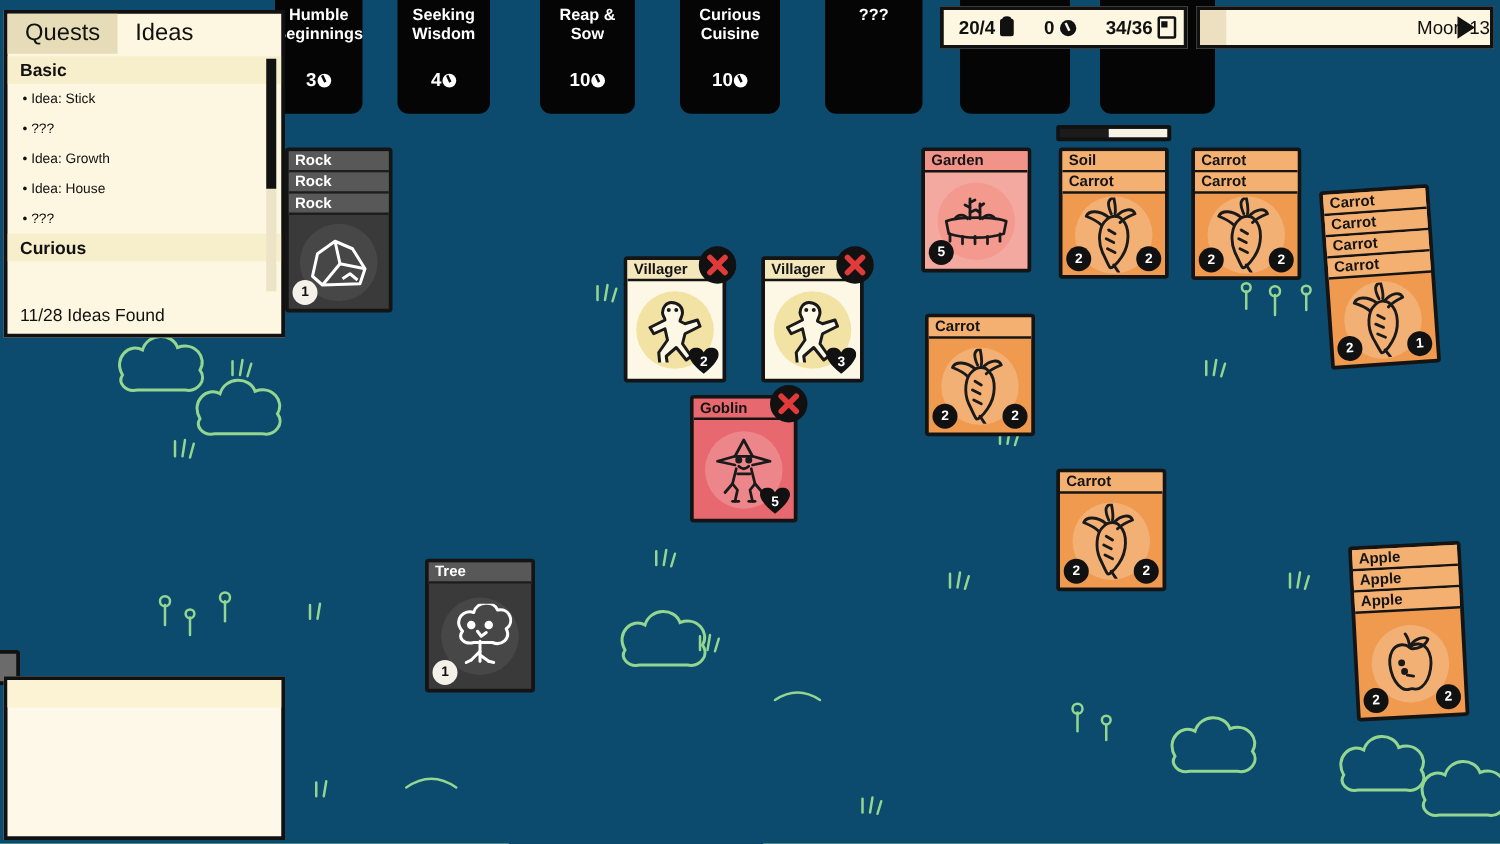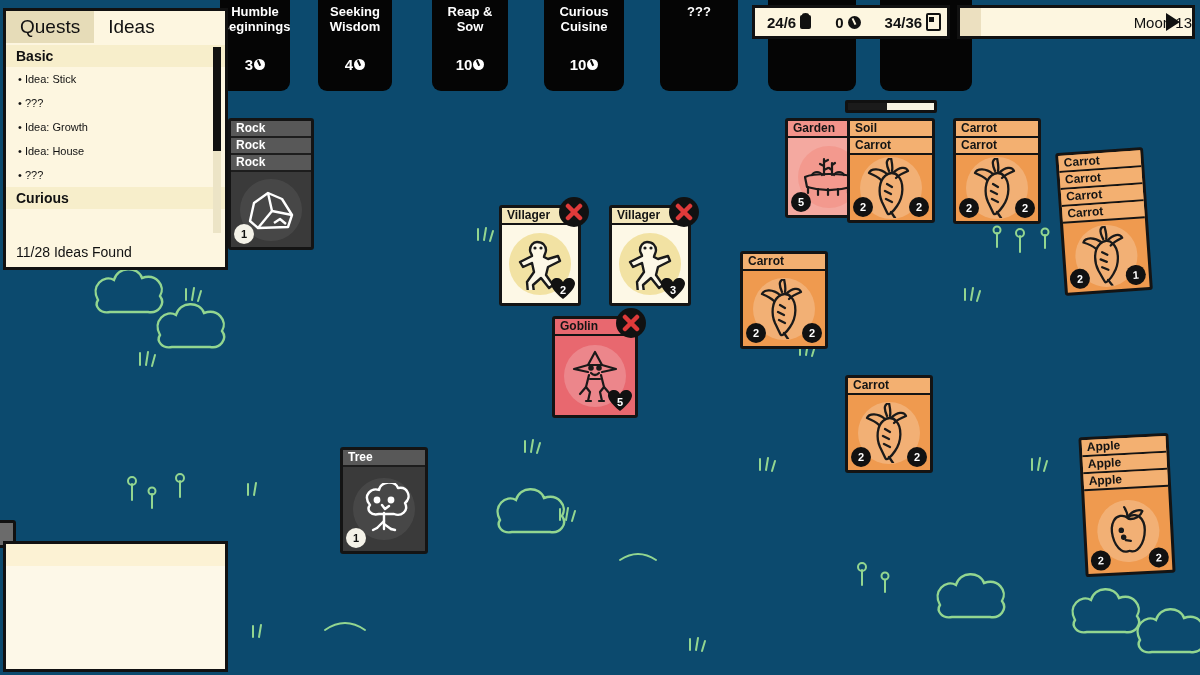--- a/index.html
+++ b/index.html
@@ -105,21 +105,21 @@
 
   
   .c-dark  { background: #3a3a3a; }
   .c-dark .titlebar, .c-dark .stack-row { background:#585858; color:#ffffff; border-bottom-color:#1d1d1d; }
   .c-orange { background: #ef9a4f; }
   .c-orange .titlebar, .c-orange .stack-row { background:#f3b071; color:#141414; }
   .c-cream { background: #fdf8e6; }
   .c-cream .titlebar { background:#f4e7bb; color:#141414; }
   .c-red { background: #e8686f; }
   .c-red .titlebar { background:#e8686f; color:#141414; }
-  .c-pink { background: #f4a9a0; margin-left: 48px; }
+  .c-pink { background: #f4a9a0; }
   .c-pink .titlebar { background:#f2938a; color:#141414; }
 
   
   .pack {
     position: absolute;
     background: #050505;
     border-radius: 9px;
     color: #fff;
     display: flex;
     flex-direction: column;
@@ -659,21 +659,21 @@
             </svg>
           </span>
         </div>
         <div class="badge bl">2</div>
         <div class="badge br">2</div>
       </div>
     </div>
 
   <div id="hud" style="left:752px; top:5px; width:198px; height:34px;">
     <div class="stat">
-      <span>24/6</span>
+      <span>20/4</span>
       <span class="ico-food"></span>
     </div>
     <div class="stat">
       <span>0</span>
       <span class="ico-coin"></span>
     </div>
     <div class="stat">
       <span>34/36</span>
       <span class="ico-card"></span>
     </div>

